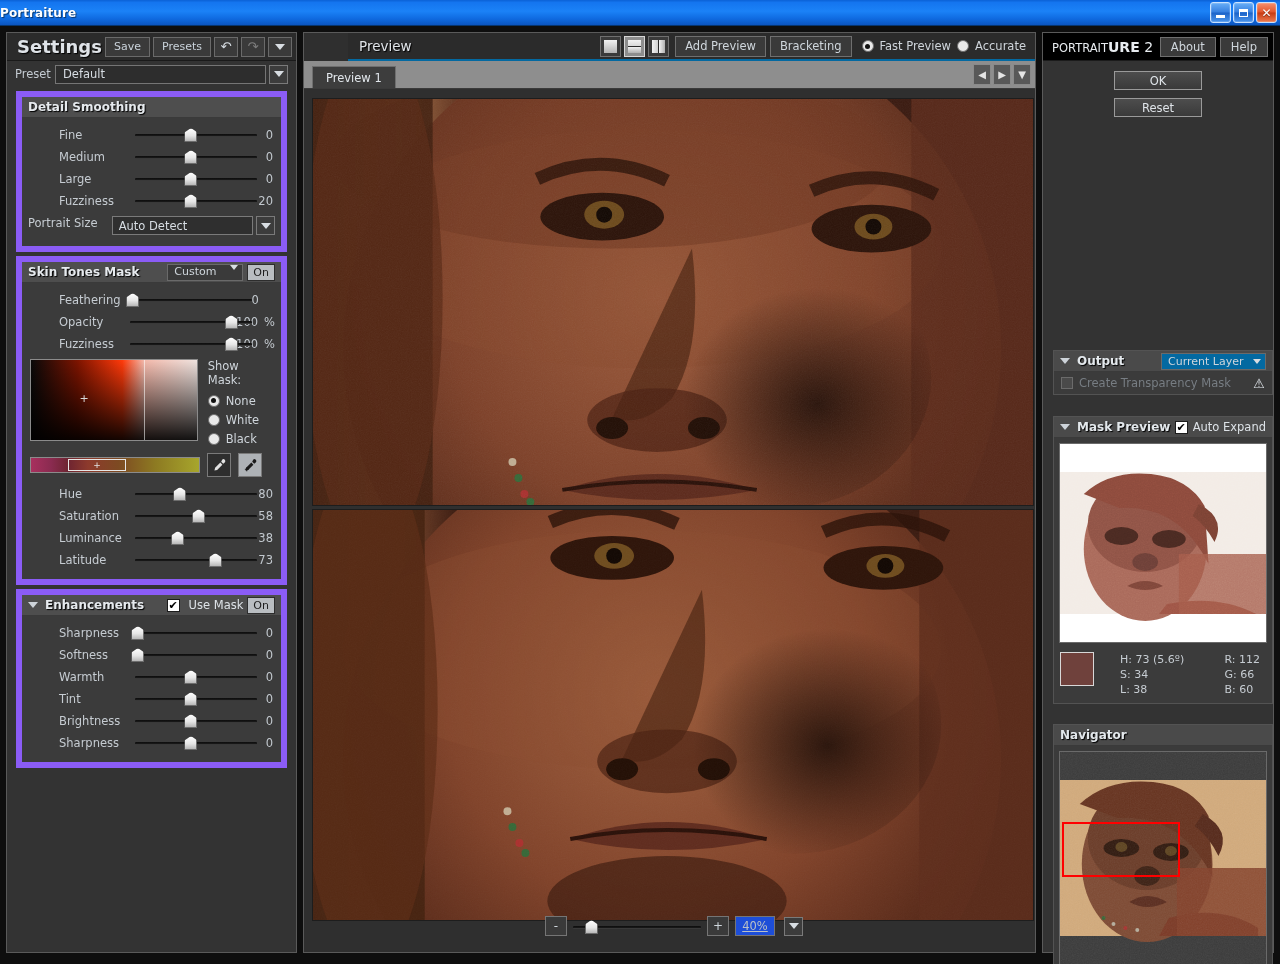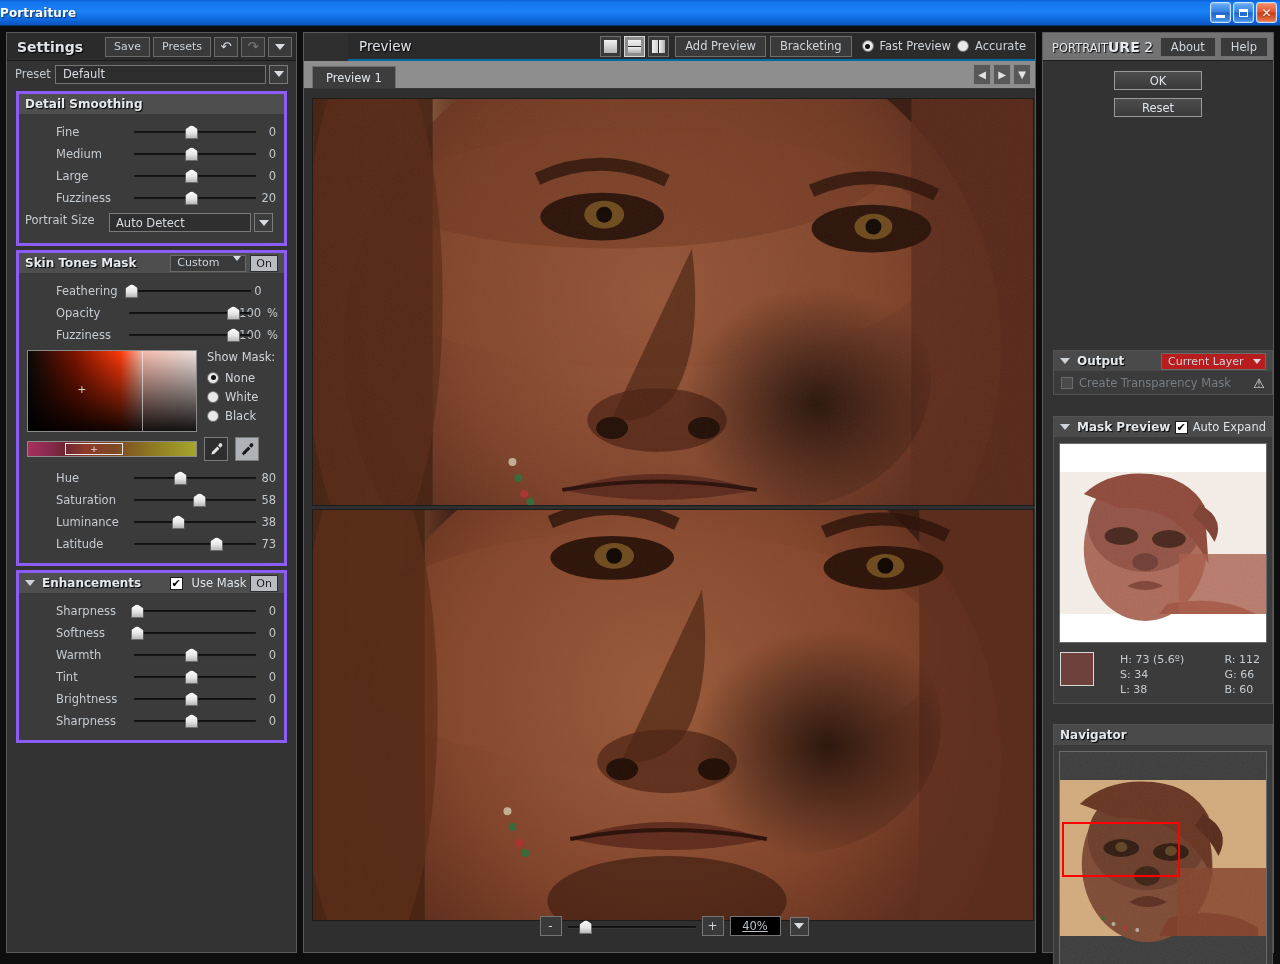--- a/index.html
+++ b/index.html
@@ -48,21 +48,21 @@
     border: 1px solid #5a5a5a;
   }
 
   
   #settings-panel { left: 6px; top: 6px; width: 291px; height: 921px; }
   .settings-head {
     height: 28px; background: #2b2b2b; border-bottom: 1px solid #1a1a1a;
     display: flex; align-items: center; padding: 0 4px;
   }
   .settings-title {
-    color: #dfe3e8; font-size: 14px; font-weight: bold; margin-left: 6px; flex: 1;
+    color: #dfe3e8; font-size: 18px; font-weight: bold; margin-left: 6px; flex: 1;
     text-shadow: 1px 1px 1px #000;
   }
   .sm-btn {
     height: 20px; min-width: 20px; padding: 0 8px; margin-left: 3px;
     background: #3a3a3a; border: 1px solid #6a6a6a; color: #c9d2da;
     font-size: 11px; display: flex; align-items: center; justify-content: center;
     font-family: "DejaVu Sans", sans-serif;
   }
   .sm-btn.icon { padding: 0 4px; min-width: 24px; color:#d7dde3; font-size:13px; }
   .sm-btn.dim { color:#7e7e7e; }
@@ -73,21 +73,21 @@
     flex: 1; height: 19px; background: #2d2d2d; border: 1px solid #757575;
     color: #d7dde3; font-size: 11.5px; display: flex; align-items: center; padding-left: 7px;
   }
   .dd-sq {
     width: 19px; height: 19px; margin-left: 3px; background: #3c3c3c; border: 1px solid #7a7a7a;
     display: flex; align-items: center; justify-content: center;
   }
   .caret-d { width:0;height:0;border-left:5px solid transparent;border-right:5px solid transparent;border-top:6px solid #d8dde2; }
   .caret-d.sm { border-left-width:4px;border-right-width:4px;border-top-width:5px; }
 
-  .group { margin: 4px 9px 0 9px; background: #3b3b3b; border: 3px solid #8b5cf6; }
+  .group { margin: 4px 9px 0 9px; background: #3b3b3b; border: 6px solid #8b5cf6; }
   .group-head {
     height: 21px; background: #4e4e4e; border-bottom:1px solid #3a3a3a;
     display: flex; align-items: center; padding: 0 6px;
   }
   .group-title { color:#e6eaee; font-size:12px; font-weight:bold; text-shadow:1px 1px 1px #000; }
   .tri { width:0;height:0;border-left:5px solid transparent;border-right:5px solid transparent;border-top:6px solid #cdd3d9; margin-right:7px; }
   .group-body { padding: 6px 0 8px 0; background:#3b3b3b; }
 
   .slider-row { height: 22px; display: flex; align-items: center; padding: 0 6px; margin-left: 31px; }
   .sl-label { color:#c6ccd2; font-size:11.5px; width: 84px; }
@@ -188,38 +188,38 @@
   .tab-nav { position:absolute; right:4px; top:3px; display:flex; gap:2px; }
   .tab-nav-btn { width:18px;height:21px;background:#585858;border:1px solid #8a8a8a;display:flex;align-items:center;justify-content:center;color:#e4e4e4;font-size:10px; }
 
   .prev-stage { position:absolute; left:4px; top:61px; width:724px; height:851px; background:#2f2f2f; padding:4px; }
   .img-pane { position:relative; width:722px; height:408px; overflow:hidden; background:#120a06; border:1px solid #1d1d1d; }
   .img-pane + .img-pane { margin-top:3px; height:412px; }
 
   .zoombar { position:absolute; left:4px; bottom:4px; width:724px; height:30px; display:flex; align-items:center; justify-content:center; gap:6px; }
   .zb-btn { width:22px;height:20px; background:#3a3a3a;border:1px solid #757575; color:#cfd6dc;font-size:12px; display:flex;align-items:center;justify-content:center; }
   .zb-track-wrap { position:relative; width:128px; height:20px; }
-  .zb-val { width:51px;height:20px; background:#000000;border:1px solid #757575; color:#b9c0c6; font-size:11.5px; display:flex;align-items:center;justify-content:center;text-decoration:underline; }
+  .zb-val { width:40px;height:20px; background:#1d4ed8;border:1px solid #757575; color:#b9c0c6; font-size:11.5px; display:flex;align-items:center;justify-content:center;text-decoration:underline; }
 
   
   #right-panel { left: 1042px; top: 6px; width: 232px; height: 921px; background:#333; }
-  .rp-head { height:28px; background:#737373; border-bottom:1px solid #1b1b1b; display:flex;align-items:center; padding:0 5px; }
+  .rp-head { height:28px; background:#000000; border-bottom:1px solid #1b1b1b; display:flex;align-items:center; padding:0 5px; }
   .brand { color:#e8ecf0; font-size:14px; margin-left:4px; flex:1; text-shadow:1px 1px 1px #000; }
   .brand .sc { font-size:11.5px; }
   .brand .bd { font-weight:bold; font-size:14px; }
   .rp-btn { height:20px; padding:0 10px; background:#3a3a3a;border:1px solid #6f6f6f; color:#cfd6dc; font-size:11.5px; display:flex;align-items:center; margin-left:4px; }
   .big-btn {
     width:88px;height:19px; margin:0 auto; background:linear-gradient(180deg,#4d4d4d,#3a3a3a);
     border:1px solid #9a9a9a; color:#dfe4e9; font-size:11.5px; display:flex;align-items:center;justify-content:center;
   }
 
   .rp-section { margin: 4px 5px 0 5px; background:#3b3b3b; border:1px solid #535353; }
   .rp-sec-head { height:21px; background:#4a4a4a; display:flex; align-items:center; padding:0 6px; border-bottom:1px solid #3a3a3a; }
   .rp-sec-title { color:#e3e8ec; font-size:12px; font-weight:bold; text-shadow:1px 1px 1px #000; }
-  .out-combo { width:105px;height:17px; margin-left:auto; background:#b91c1c;border:1px solid #6a6a6a; display:flex;align-items:center;padding-left:6px;color:#ced5db;font-size:11px; }
+  .out-combo { width:105px;height:17px; margin-left:auto; background:#0369a1;border:1px solid #6a6a6a; display:flex;align-items:center;padding-left:6px;color:#ced5db;font-size:11px; }
   .out-combo .caret-d { margin-left:auto;margin-right:4px; }
   .out-row { height:22px; display:flex; align-items:center; padding:0 7px; }
   .chk-dim { width:12px;height:12px;background:#4a4a4a;border:1px solid #6b6b6b; }
   .lbl-dim { color:#777d83; font-size:11.5px; margin-left:6px; }
   .warn { margin-left:auto; color:#dfe4e9; font-size:13px; }
 
   .thumb-box { margin:5px; height:200px; background:#fff; border:1px solid #6a6a6a; overflow:hidden; position:relative; }
   .nav-box { margin:5px; height:215px; background:#3b3b3b; border:1px solid #6a6a6a; overflow:hidden; position:relative; }
 
   .info-row { display:flex; padding:4px 6px 6px 6px; }

